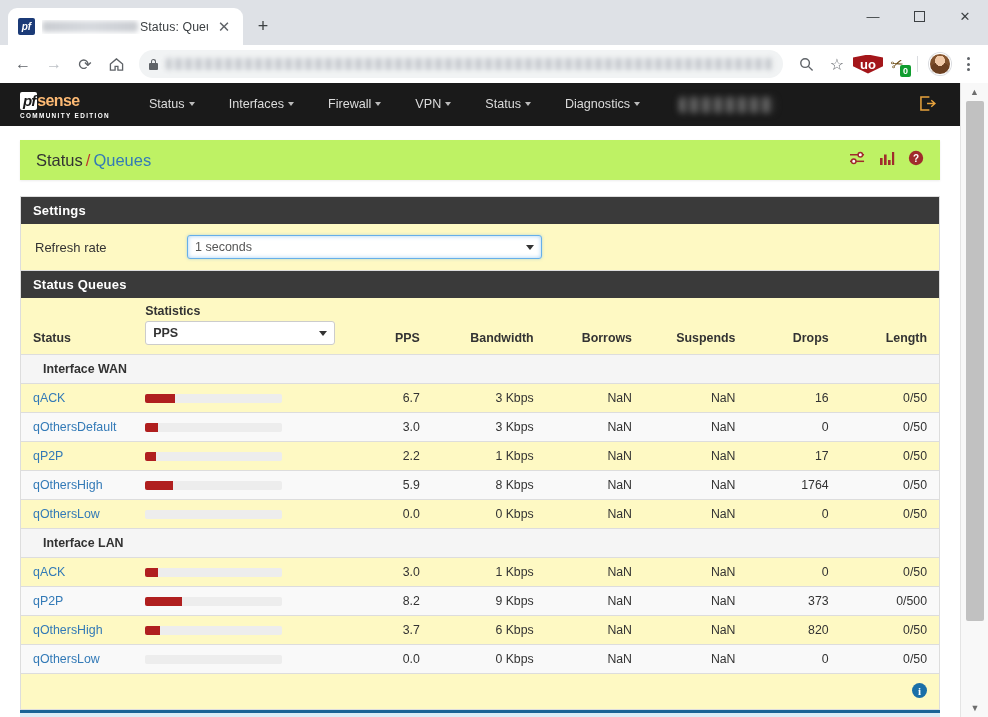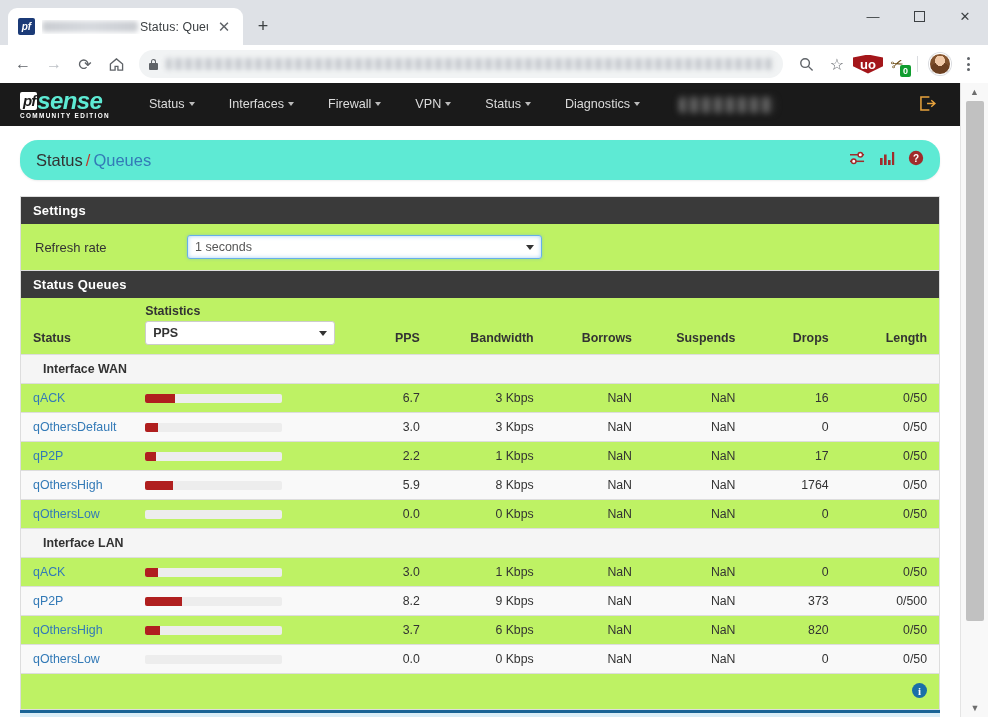--- a/index.html
+++ b/index.html
@@ -87,44 +87,44 @@
 
   
   .navbar { height:43px; background:#1a1a1a; display:flex; align-items:center; padding-left:20px;
             position:relative; }
   .brand { display:flex; flex-direction:column; justify-content:center; margin-right:22px; }
   .brand-logo { display:flex; align-items:center; }
   .brand-pf {
     background:#fff; color:#1a1a1a; font-style:italic; font-weight:bold; font-size:15px;
     padding:0 2px 1px 3px; line-height:17px; border-radius:2px; letter-spacing:-1px;
   }
-  .brand-sense { color:#5eead4; font-weight:bold; font-size:24px; letter-spacing:-0.6px; line-height:20px;font-style:italic; }
+  .brand-sense { color:#fdba74; font-weight:bold; font-size:16px; letter-spacing:-0.6px; line-height:20px; }
   .brand-sub { color:#fff; font-size:6.4px; font-weight:bold; letter-spacing:1.35px; margin-top:1px; }
   .nav-items { display:flex; align-items:center; gap:0; }
   .nav-item { color:#dcdcdc; font-size:12.6px; padding:0 17px; line-height:43px; white-space:nowrap; }
   .nav-caret { display:inline-block; margin-left:4px; border-left:3.5px solid transparent;
                border-right:3.5px solid transparent; border-top:4px solid #bbb; vertical-align:2px; }
   .nav-blur {
     width:96px; height:16px; margin-left:22px; border-radius:4px;
     background:repeating-linear-gradient(90deg,#6e6e6e 0 6px,#2a2a2a 6px 12px);
     filter:blur(3.4px);
   }
   .nav-logout { position:absolute; right:24px; color:#e8a33d; font-size:15px; }
 
   
   .content { padding:0 20px; }
   .breadcrumb-bar {
-    background:#5eead4; height:40px; margin-top:14px; display:flex; align-items:center;
-    padding:0 16px; justify-content:space-between; box-shadow:0 1px 2px rgba(0,0,0,.08);border-radius:18px;
+    background:#bef264; height:40px; margin-top:14px; display:flex; align-items:center;
+    padding:0 16px; justify-content:space-between; box-shadow:0 1px 2px rgba(0,0,0,.08);
   }
   .bc { font-size:16.5px; color:#333; }
   .bc .slash { color:#c0392b; margin:0 3px; }
   .bc .cur { color:#337ab7; }
   .bc-icons { display:flex; align-items:center; gap:13px; color:#a02c2c; }
-  .panel { background:#bef264; border:1px solid #ddd; margin-top:16px; }
+  .panel { background:#fef9c3; border:1px solid #ddd; margin-top:16px; }
   .panel-head {
     background:#3a3a3a; color:#fff; font-size:13px; font-weight:bold;
     padding:6px 12px; letter-spacing:0.2px;
   }
   .form-row { display:flex; align-items:center; padding:11px 0 11px 14px; }
   .form-label { font-size:13px; font-weight:normal; color:#333; width:152px; }
   .select-ctl {
     border:1px solid #66afe9; border-radius:3px; height:24px; background:#fff;
     display:flex; align-items:center; padding:0 7px; font-size:12.5px; color:#555;
     box-shadow:0 0 4px rgba(102,175,233,.6) inset, 0 0 3px rgba(102,175,233,.5);

